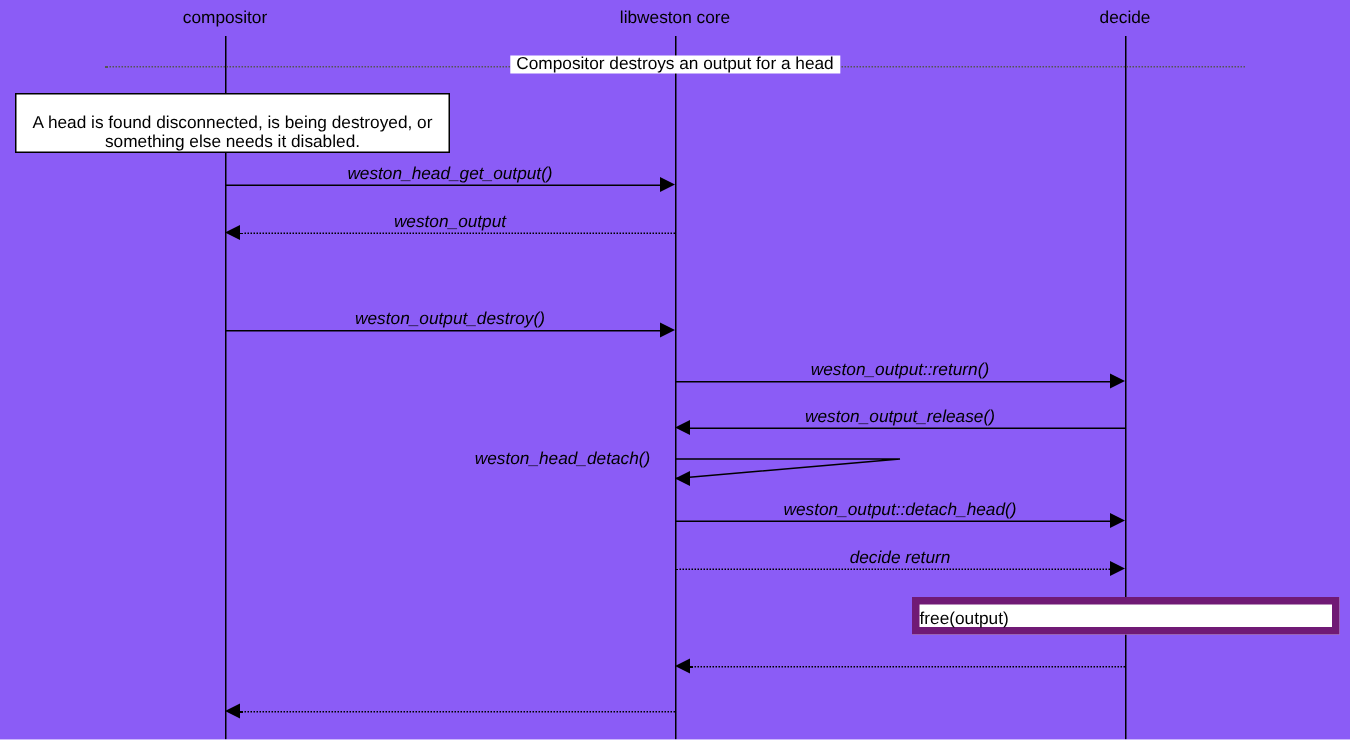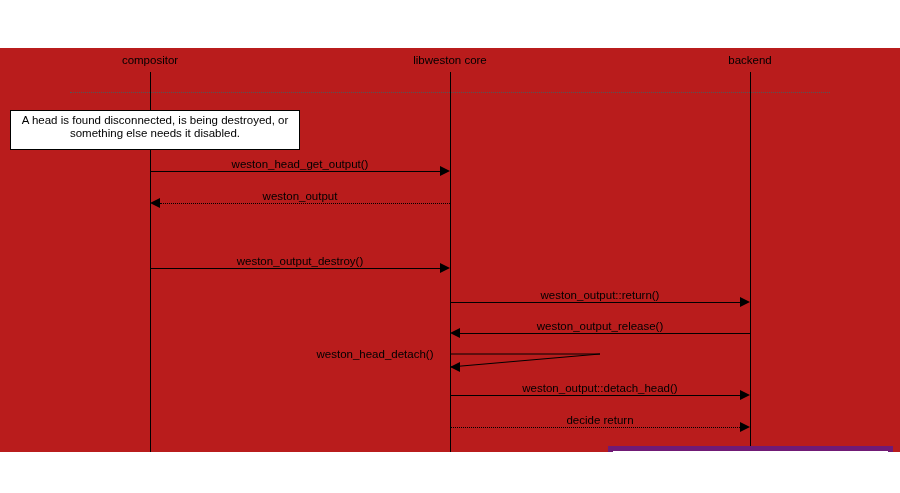--- a/index.html
+++ b/index.html
@@ -7,24 +7,23 @@
     padding: 0;
     background: #ffffff;
   }
   body {
     font-family: "Liberation Sans", sans-serif;
     color: #000000;
   }
   #stage {
     position: relative;
     width: 900px;
-    height: 404px;
+    height: 493px;
     overflow: hidden;
-    background: #b91c1c;
-    margin-top: 48px;
+    background: #8b5cf6;
   }
   .lifeline-label {
     position: absolute;
     font-size: 11.5px;
     text-align: center;
     white-space: nowrap;
     transform: translateX(-50%);
     color: #000;
   }
   .lifeline {
@@ -48,28 +47,29 @@
     transform: translateX(-50%);
   }
   .note {
     position: absolute;
     border: 1px solid #000;
     background: #ffffff;
     font-size: 11.5px;
     line-height: 13px;
     text-align: center;
     box-sizing: border-box;
-    padding: 3px 5px;
+    padding: 13px 5px;
   }
   .msg-label {
     position: absolute;
     font-size: 11.5px;
     white-space: nowrap;
     transform: translateX(-50%);
     background: transparent;
+    font-style: italic;
   }
   .arrow-line {
     position: absolute;
     height: 0;
   }
   .solid {
     border-top: 1px solid #000;
   }
   .dotted {
     border-top: 1px dotted #000;
@@ -105,27 +105,28 @@
     line-height: 20px;
   }
 </style>
 </head>
 <body>
 
 <div id="stage">
 
   <div class="lifeline-label" style="left:150px; top:6px;">compositor</div>
   <div class="lifeline-label" style="left:450px; top:6px;text-align:right;">libweston core</div>
-  <div class="lifeline-label" style="left:750px; top:6px;">backend</div>
+  <div class="lifeline-label" style="left:750px; top:6px;">decide</div>
 
   <div class="lifeline" style="left:150px;"></div>
   <div class="lifeline" style="left:450px;"></div>
   <div class="lifeline" style="left:750px;"></div>
 
   <div class="section-line" style="left:70px; top:44px; width:760px;"></div>
+  <div class="section-label" style="left:450px; top:37px;">Compositor destroys an output for a head</div>
 
   <div class="note" style="left:10px; top:62px; width:290px; height:40px;">A head is found disconnected, is being destroyed, or something else needs it disabled.</div>
 
   <div class="msg-label" style="left:300px; top:110px;">weston_head_get_output()</div>
   <div class="arrow-line solid" style="left:150px; top:123px; width:290px;"></div>
   <div class="head head-right" style="left:440px; top:118px;"></div>
 
   <div class="msg-label" style="left:300px; top:142px;">weston_output</div>
   <div class="arrow-line dotted" style="left:160px; top:155px; width:290px;"></div>
   <div class="head head-left" style="left:150px; top:150px;"></div>

